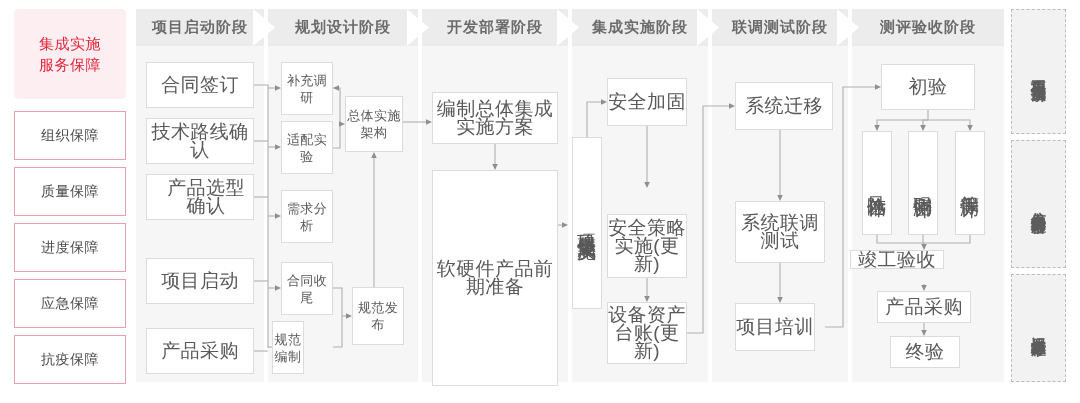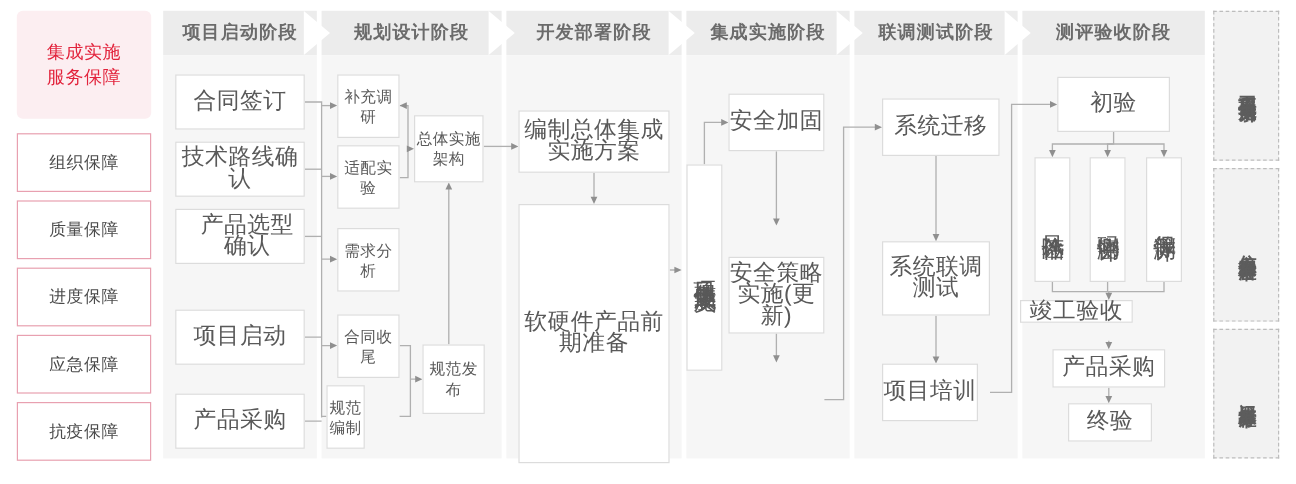--- a/index.html
+++ b/index.html
@@ -178,20 +178,23 @@
     <div class="stage-body"></div>
   </div>
   <div class="node vert" style="left:572px;top:137px;width:30px;height:172px;">
       <span>项目整体集成实施</span>
     </div>
   <div class="node" style="left:607px;top:78px;width:80px;height:48px;">
       <span>安全加固</span>
     </div>
   <div class="node" style="left:607px;top:188px;width:80px;height:64px;margin-top:26px;">
       <span>安全策略实施(更新)</span>
+    </div>
+  <div class="node" style="left:607px;top:302px;width:80px;height:62px;">
+      <span>设备资产台账(更新)</span>
     </div>
 
   <div class="stage" style="left:712px;width:136px;">
     <div class="stage-head">
       <span>联调测试阶段</span>
       <svg class="chev" viewBox="0 0 22 37">
           <polygon points="0,0 22,18.5 0,37" fill="#ffffff"></polygon>
         </svg>
     </div>
     <div class="stage-body"></div>

